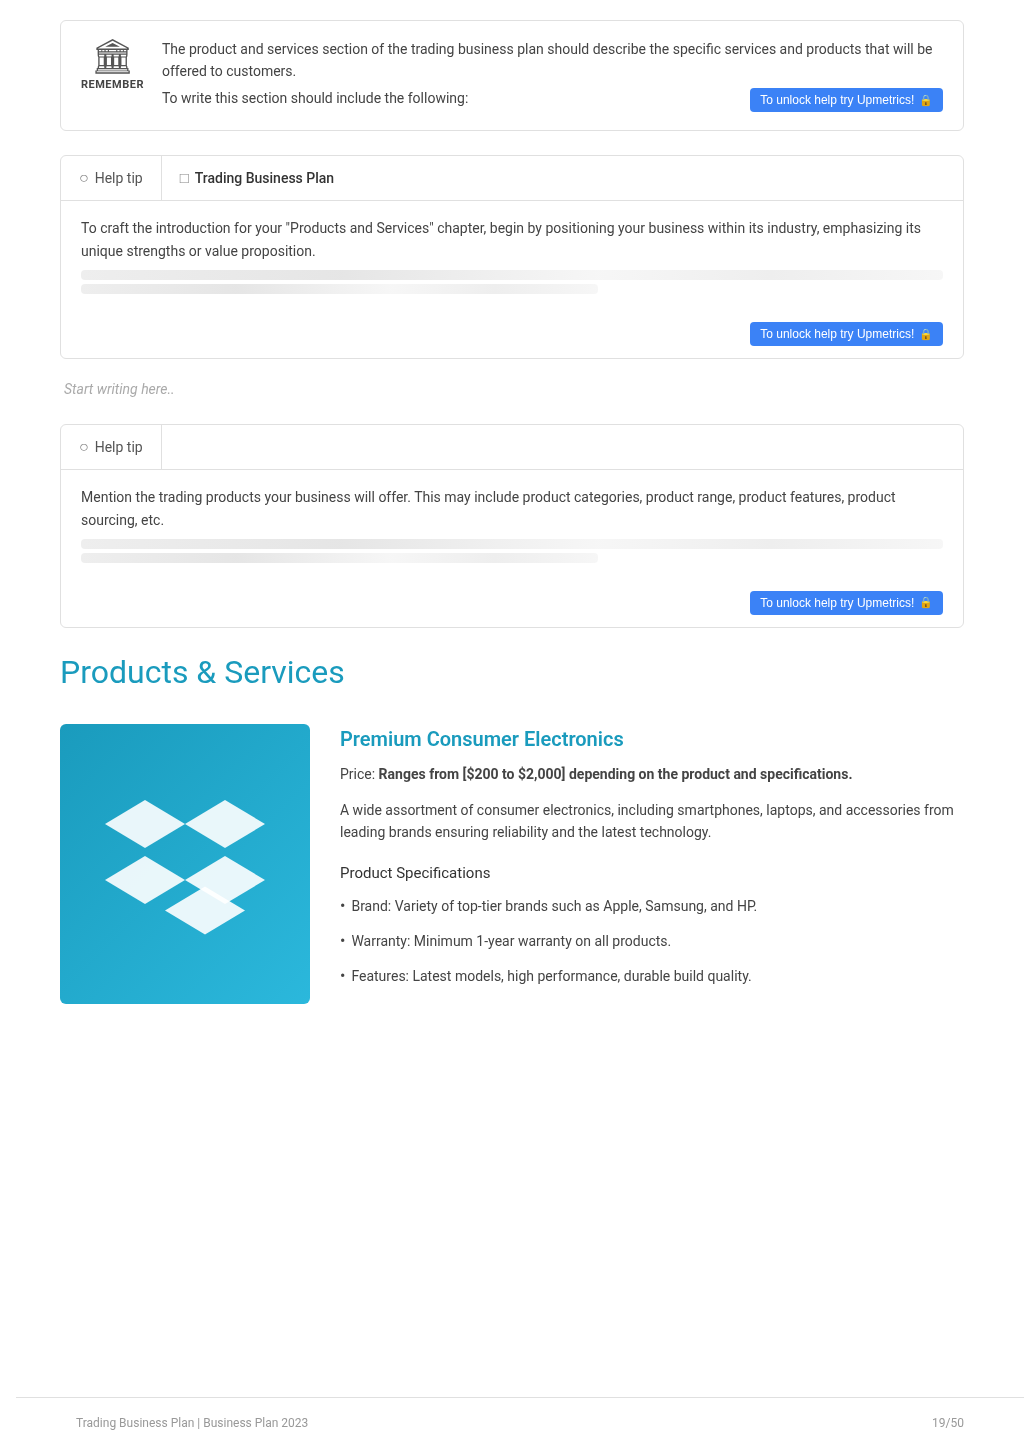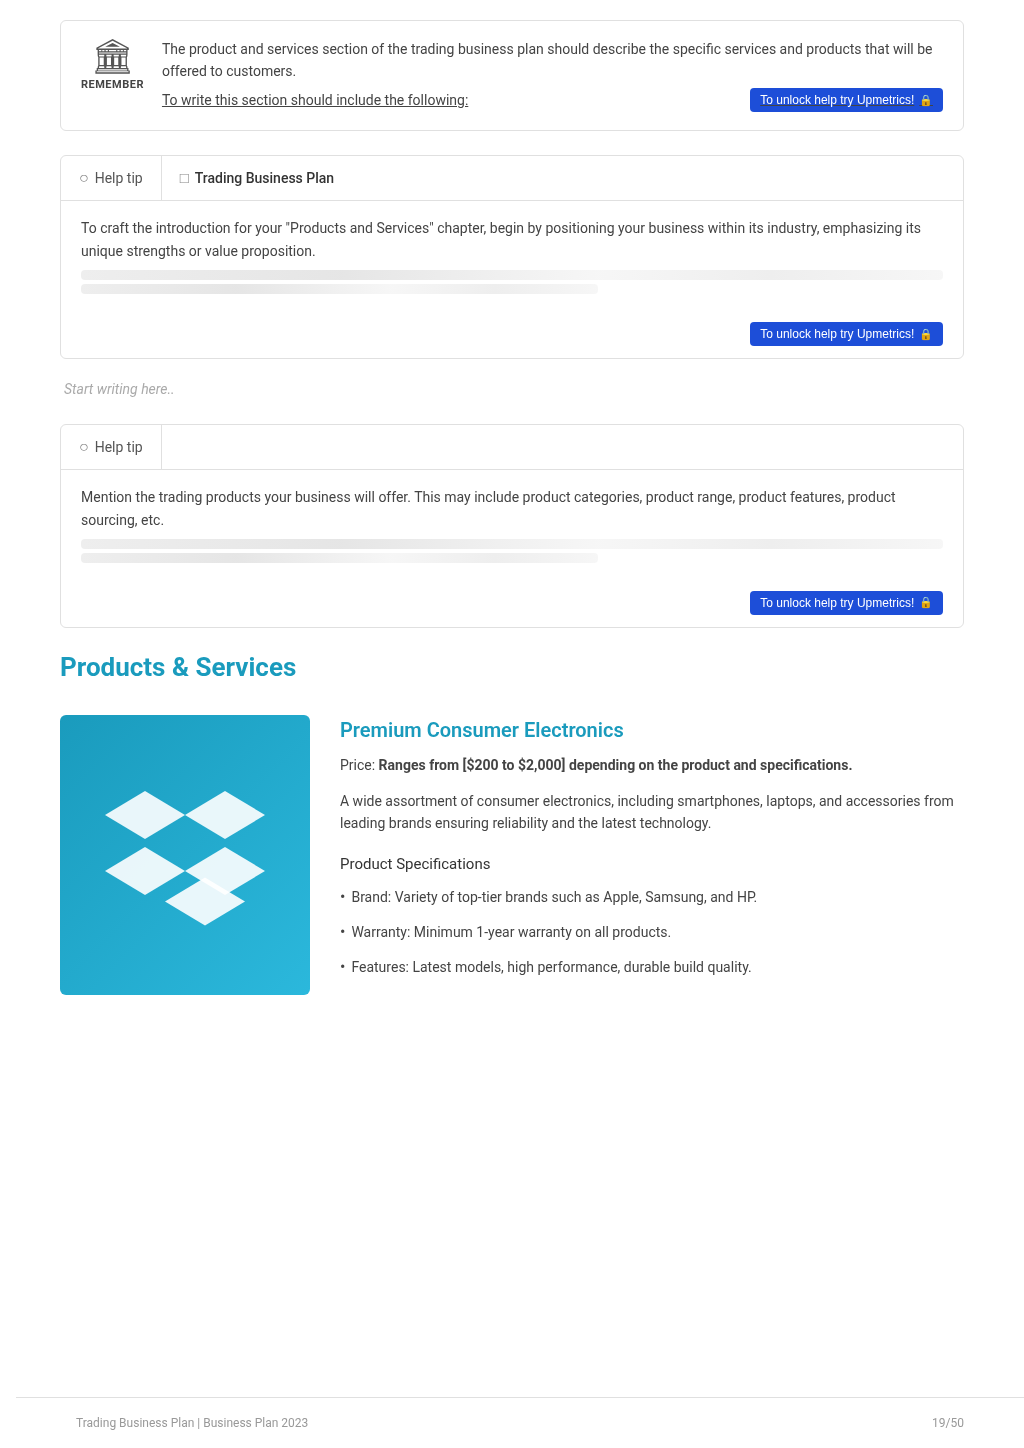--- a/index.html
+++ b/index.html
@@ -54,21 +54,21 @@
       color: #444;
       line-height: 1.55;
     }
     .remember-content p {
       margin-bottom: 6px;
     }
     .unlock-btn {
       display: inline-flex;
       align-items: center;
       gap: 5px;
-      background: #1d4ed8;
+      background: #3b82f6;
       color: #fff;
       font-size: 12px;
       padding: 5px 10px;
       border-radius: 4px;
       border: none;
       cursor: pointer;
       white-space: nowrap;
     }
     .unlock-btn .lock-icon {
       font-size: 11px;
@@ -143,22 +143,22 @@
     .start-writing {
       font-style: italic;
       color: #aaa;
       font-size: 14px;
       margin: 10px 0 24px 0;
       padding-left: 4px;
     }
 
     
     .products-services-title {
-      font-size: 26px;
-      font-weight: 700;
+      font-size: 32px;
+      font-weight: 400;
       color: #1a9bbd;
       margin-bottom: 28px;
       margin-top: 8px;
     }
 
     .product-content-row {
       display: flex;
       gap: 30px;
       align-items: flex-start;
     }
@@ -258,21 +258,21 @@
 
 <div class="page-wrapper">
 
   <div class="remember-box">
     <div class="remember-icon-wrap">
       <span class="remember-icon">🏛</span>
       <span class="remember-label">REMEMBER</span>
     </div>
     <div class="remember-content">
       <p>The product and services section of the trading business plan should describe the specific services and products that will be offered to customers.</p>
-      <div style="display:flex; align-items:center; justify-content:space-between; gap:8px;text-decoration:underline;">
+      <div style="display:flex; justify-content:space-between; gap:8px;">
         <span>To write this section should include the following:</span>
         <button class="unlock-btn">
           <span>To unlock help try Upmetrics!</span>
           <span class="lock-icon">🔒</span>
         </button>
       </div>
     </div>
   </div>
 
   <div class="help-tip-card">

